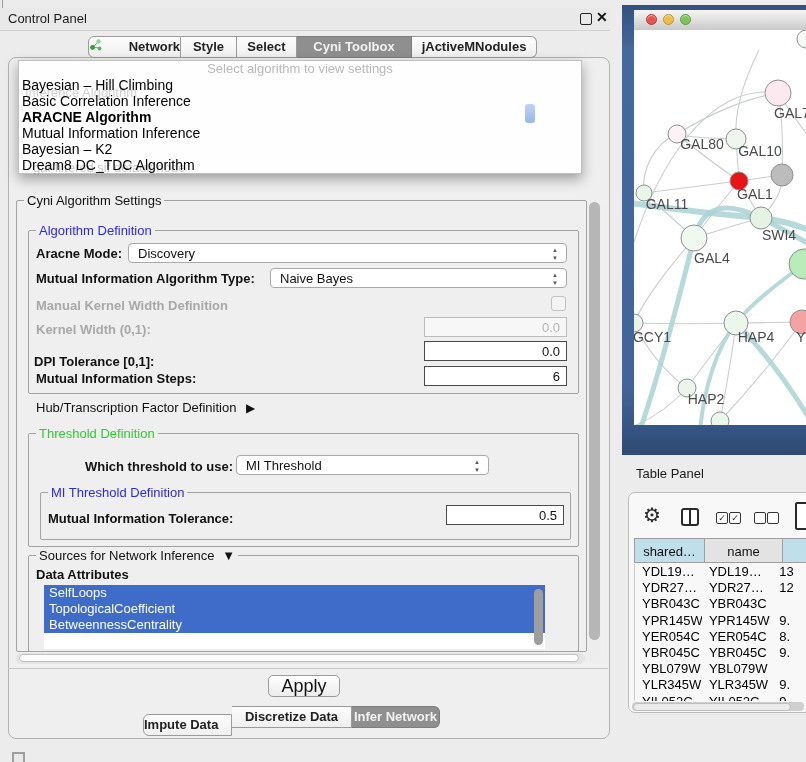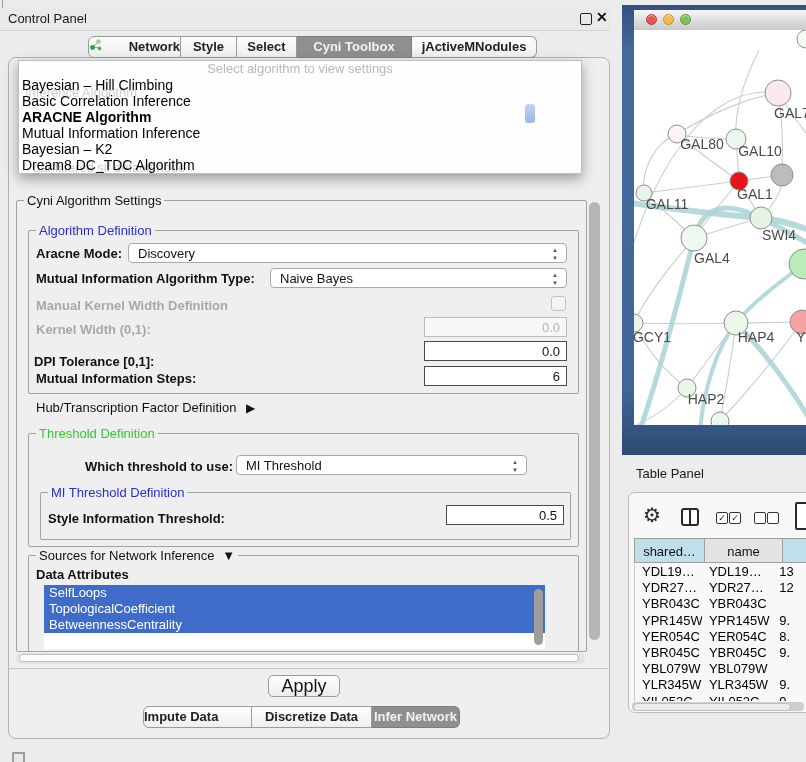--- a/index.html
+++ b/index.html
@@ -135,29 +135,29 @@
   <div class="abs" style="left:36px;top:400px;font-size:13px;">
     <span>Hub/Transcription Factor Definition</span>
     <span style="margin-left:6px;font-size:12px;">▶</span>
   </div>
 
   <div class="grp" style="left:28px;top:433px;width:549px;height:112px;">
     <span class="gt" style="color:#2ecc2e;">Threshold Definition</span>
   </div>
 
   <div class="lbl" style="left:85px;top:459px;">Which threshold to use:</div>
-  <div class="combo" style="left:236px;top:455px;width:291px;">
+  <div class="combo" style="left:236px;top:455px;width:253px;">
     <span>MI Threshold</span>
     <span class="stp">▲<br>▼</span>
   </div>
 
   <div class="grp" style="left:40px;top:492px;width:529px;height:46px;">
     <span class="gt" style="color:#2b2bd8;">MI Threshold Definition</span>
   </div>
-  <div class="lbl" style="left:48px;top:511px;">Style Information Threshold:</div>
+  <div class="lbl" style="left:48px;top:511px;">Mutual Information Tolerance:</div>
   <div class="fld" style="left:446px;top:505px;width:118px;">0.5</div>
 
   <div class="grp" style="left:28px;top:555px;width:549px;height:95px;">
     <span class="gt">
       <span>Sources for Network Inference</span>
       <span style="margin-left:4px;">▼</span>
     </span>
   </div>
   <div class="lbl" style="left:36px;top:567px;">Data Attributes</div>
   <div class="abs" id="attr-list" style="left:44px;top:585px;width:501px;height:64px;overflow:hidden;background:#fff;">
@@ -172,21 +172,21 @@
   </div>
 
   <div class="abs" style="left:588px;top:200px;width:13px;height:464px;background:#ededed;border-radius:6px;">
     <div class="sb-thumb" style="left:1px;top:2px;width:11px;height:438px;"></div>
   </div>
 
   <div class="abs" style="left:8px;top:668px;width:600px;height:1px;background:#c9c9c9;"></div>
   <div class="btn" style="left:268px;top:675px;width:70px;height:20px;line-height:20px;">Apply</div>
 
   <div class="seg" id="bottom-tabs" style="left:143px;top:706px;">
-      <div class="tab" style="width: 109px;">Impute Data</div>
+      <div class="tab" style="width: 89px; margin-top: 8px;">Impute Data</div>
       <div class="tab" style="width: 120px;">Discretize Data</div>
       <div class="tab sel" style="width: 88px;">Infer Network</div>
     </div>
 
   <div class="abs popup">
     <div class="bleed" style="left:6px;top:24px;opacity:.4;font-size:13px;">Inference Algorithm</div>
     <div class="bleed" style="left:14px;top:99px;opacity:.45;font-size:13px;">gal-filtered sif default node</div>
     <div class="bleed" style="left:506px;top:43px;width:10px;height:19px;border-radius:3px;background:linear-gradient(#85b3f2,#4a7bd8);opacity:.55;"></div>
     <div class="popup-head">Select algorithm to view settings</div>
     <div id="popup-items">

